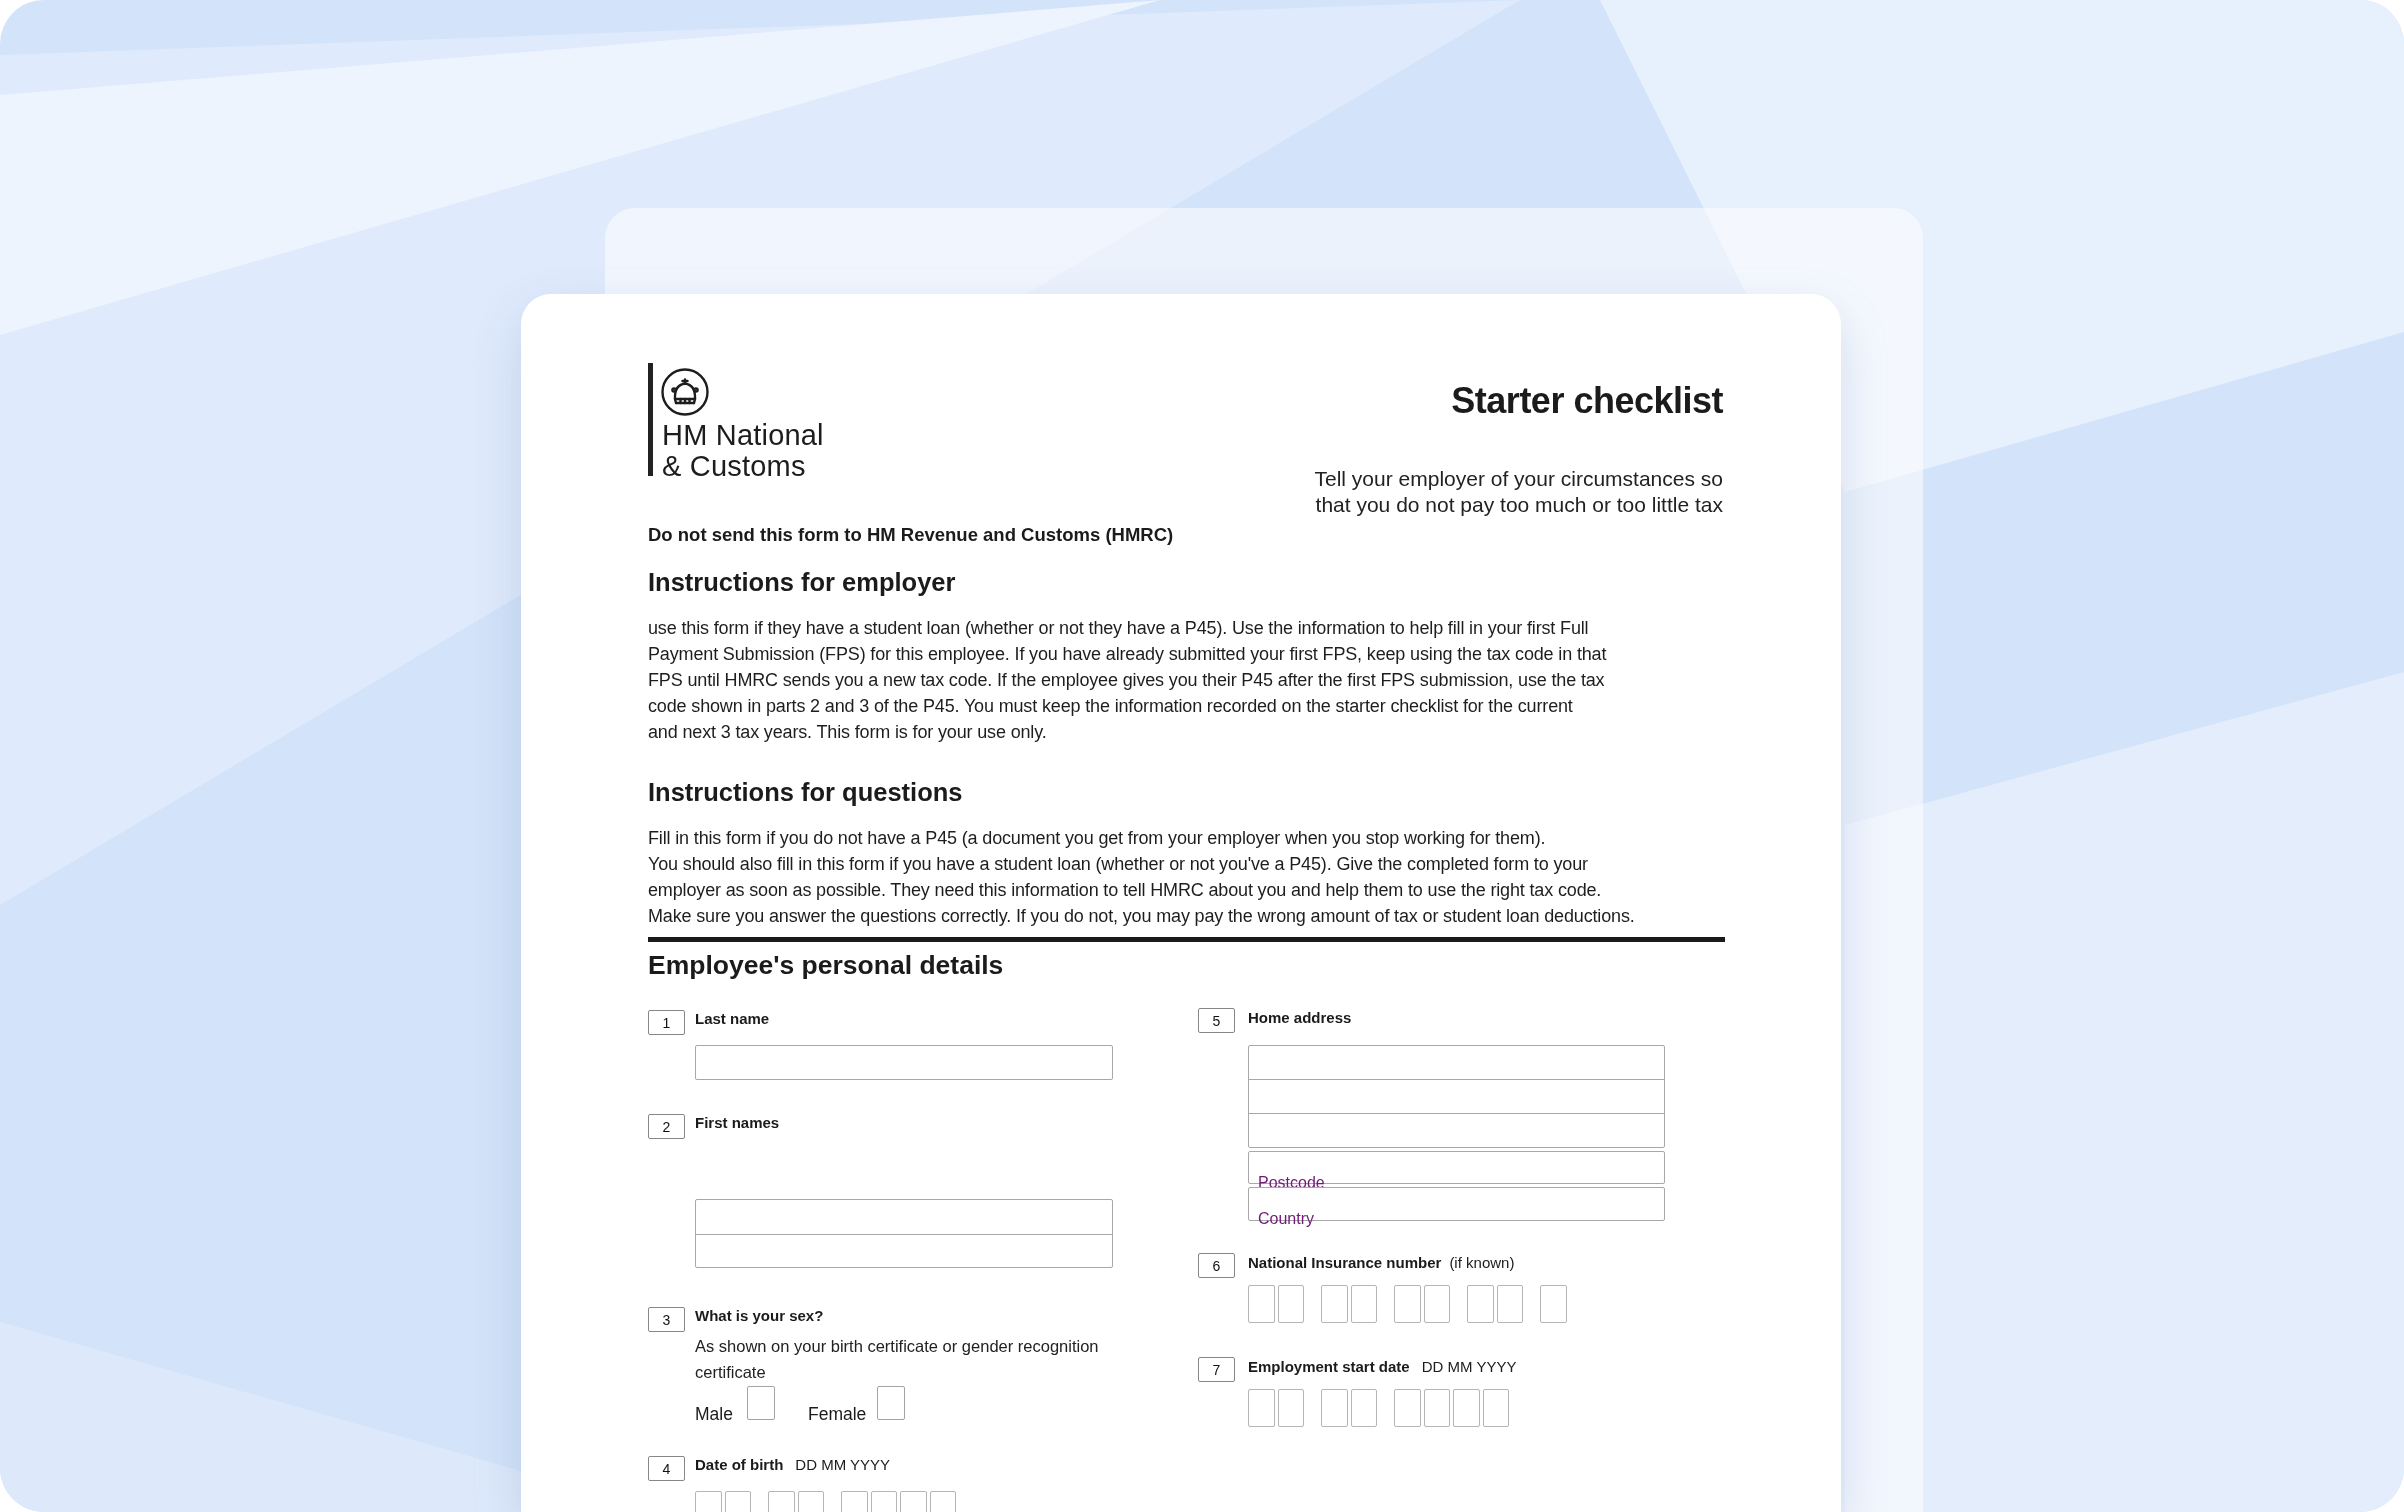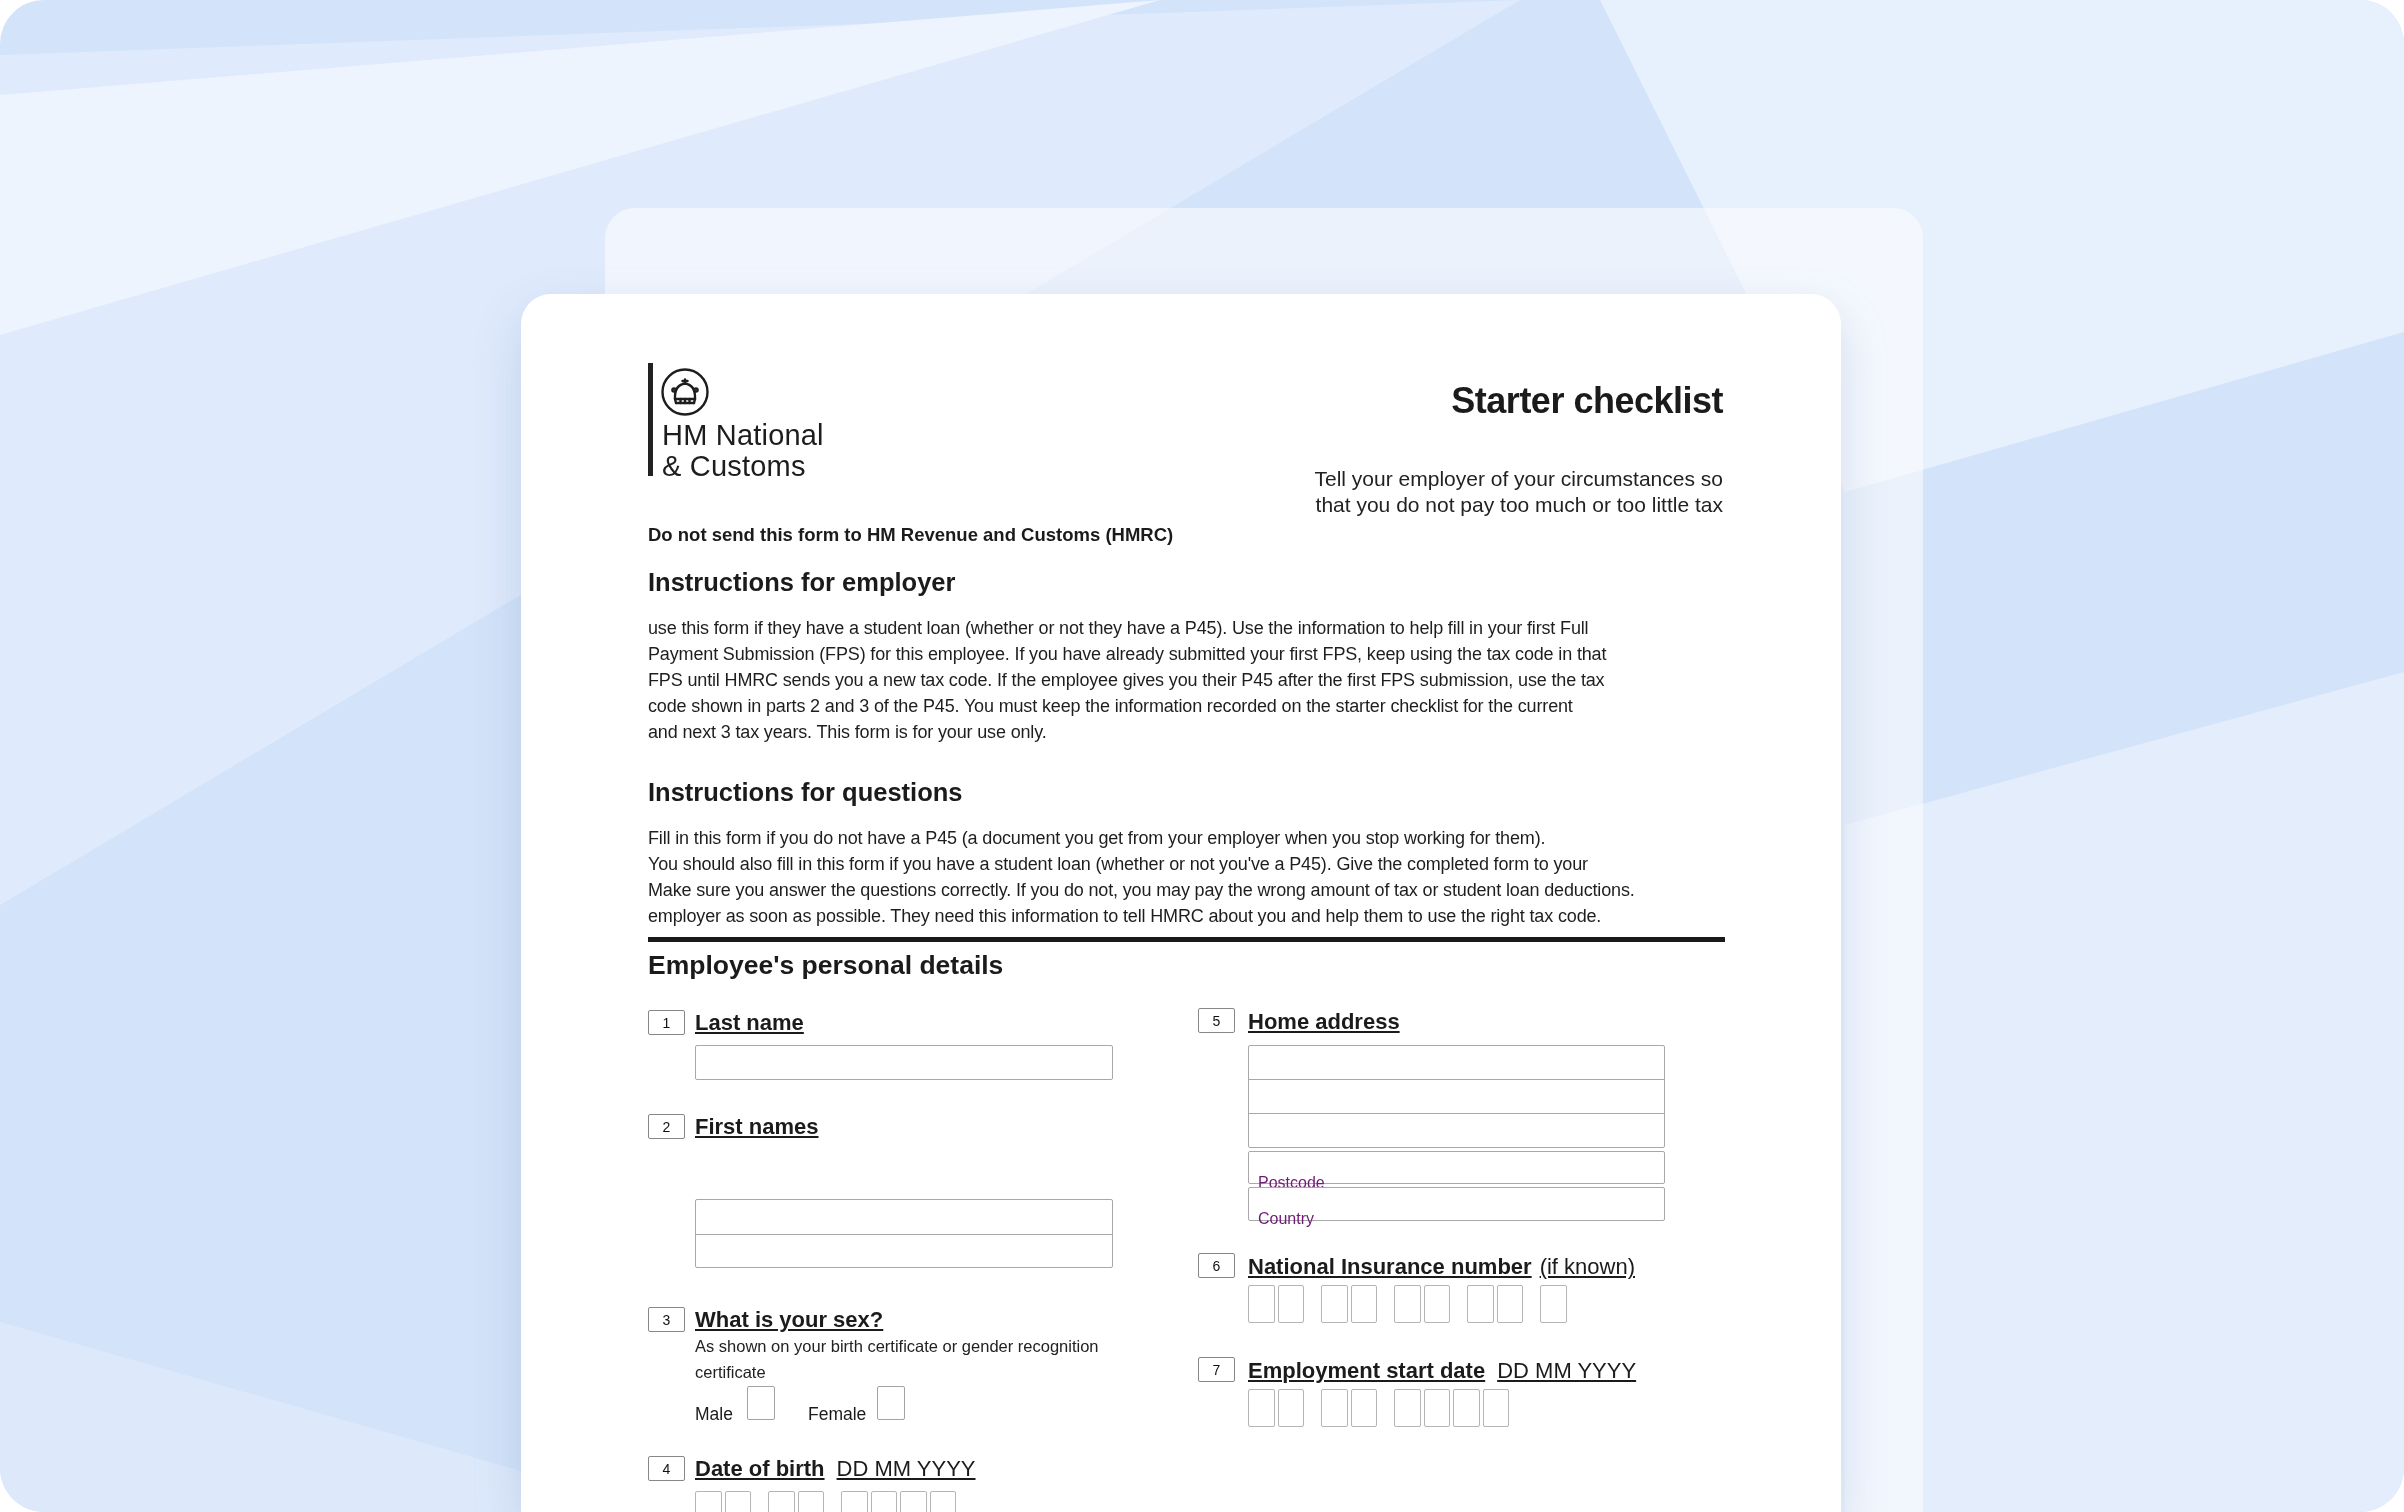--- a/index.html
+++ b/index.html
@@ -47,21 +47,21 @@
   .p-employee{left:127px;top:531px;}
   .para{font-size:18px;line-height:26px;letter-spacing:-0.15px;white-space:nowrap;color:#1e1e1e;}
   .para span{position:static;display:block;}
   .rule{left:127px;top:643px;width:1077px;height:5px;background:#1a1a1a;}
   .h-details{left:127px;top:656px;font-size:26.5px;}
   
   .numbox{
     width:37px;height:25px;border:1.5px solid #878787;border-radius:2px;background:#fff;
     font-size:14px;display:flex;align-items:center;justify-content:center;color:#111;
   }
-  .flabel{font-size:22px;font-weight:bold;white-space:nowrap;text-decoration:underline;}
+  .flabel{font-size:15px;font-weight:bold;white-space:nowrap;}
   .flabel .suffix{position:static;font-weight:normal;margin-left:12px;}
   .hint{font-size:16.5px;line-height:25.5px;white-space:nowrap;color:#222;}
   .hint span{position:static;display:block;}
   .input-box{background:#fff;border:1.6px solid #a8a8a8;border-radius:2px;}
   .divided .row{position:static;display:block;width:100%;border-bottom:1.4px solid #a8a8a8;}
   .divided .row:last-child{border-bottom:none;}
   .addr-label{position:static;font-size:16px;color:#701a75;padding:6px 0 0 9px;display:block;margin-top:16px;}
   .cells{display:flex;gap:17px;}
   .cells{position:absolute;}
   .group{position:static;display:flex;gap:3px;}
@@ -121,22 +121,22 @@
       <span>Payment Submission (FPS) for this employee. If you have already submitted your first FPS, keep using the tax code in that</span>
       <span>FPS until HMRC sends you a new tax code. If the employee gives you their P45 after the first FPS submission, use the tax</span>
       <span>code shown in parts 2 and 3 of the P45. You must keep the information recorded on the starter checklist for the current</span>
       <span>and next 3 tax years. This form is for your use only.</span>
     </div>
 
     <div class="h2 h-employee">Instructions for questions</div>
     <div class="para p-employee">
       <span>Fill in this form if you do not have a P45 (a document you get from your employer when you stop working for them).</span>
       <span>You should also fill in this form if you have a student loan (whether or not you've a P45). Give the completed form to your</span>
+      <span>employer as soon as possible. They need this information to tell HMRC about you and help them to use the right tax code.</span>
       <span>Make sure you answer the questions correctly. If you do not, you may pay the wrong amount of tax or student loan deductions.</span>
-      <span>employer as soon as possible. They need this information to tell HMRC about you and help them to use the right tax code.</span>
     </div>
 
     <div class="rule"></div>
     <div class="h2 h-details">Employee's personal details</div>
 
     <div class="numbox" style="left:127px;top:716px;">1</div>
     <div class="flabel" style="left:174px;top:716px;">Last name</div>
     <div class="input-box" style="left:174px;top:751px;width:418px;height:35px;"></div>
 
     <div class="numbox" style="left:127px;top:820px;">2</div>

